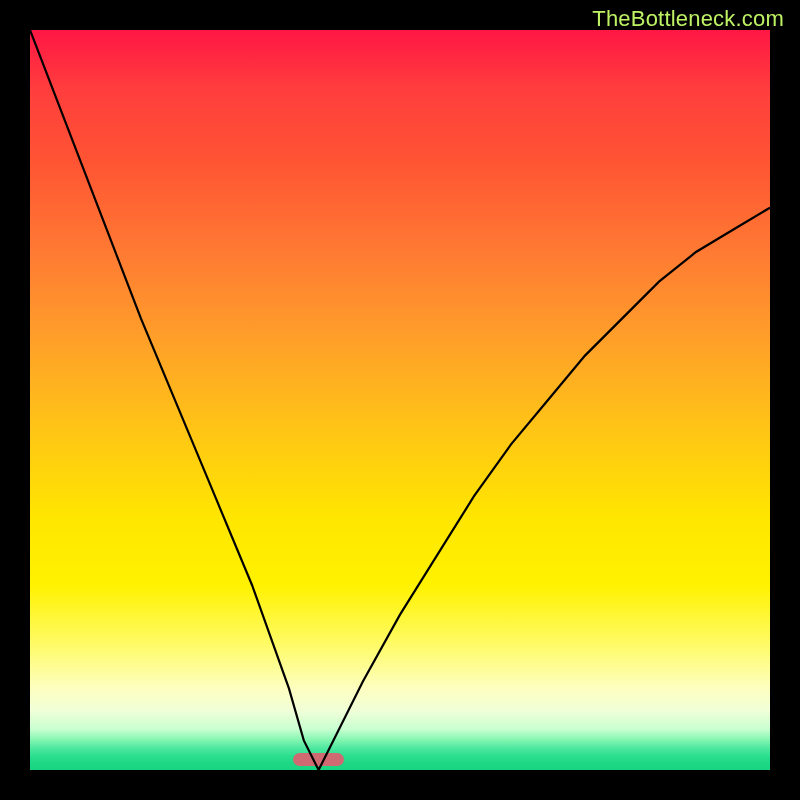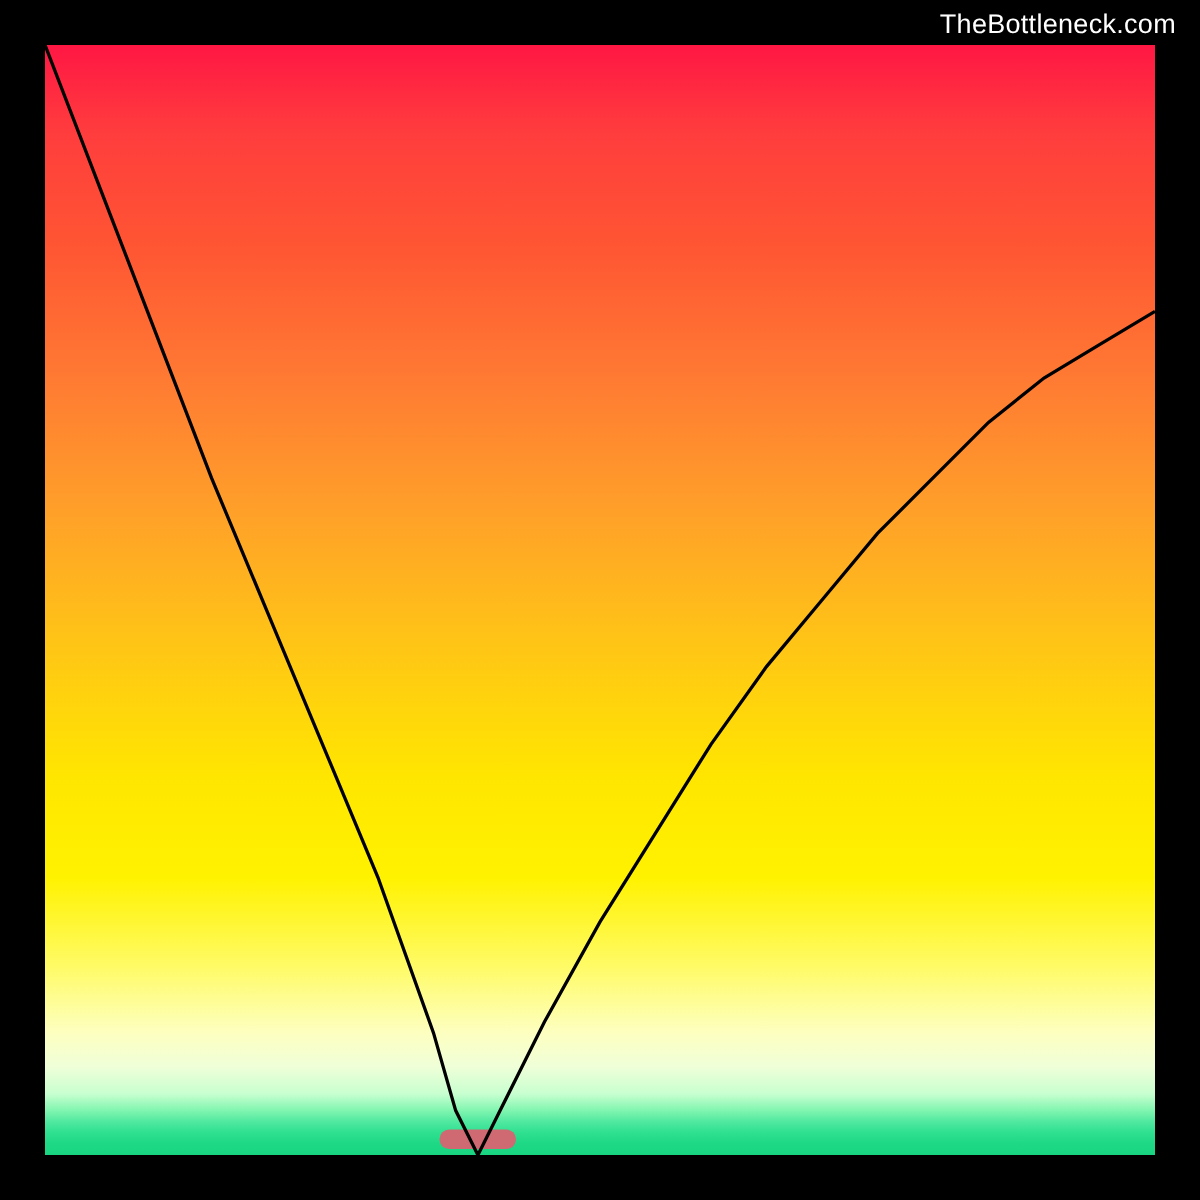--- a/index.html
+++ b/index.html
@@ -55,22 +55,22 @@
     width: 52px;
   }
   svg.curve {
     position: absolute;
     inset: 0;
   }
   .watermark {
     position: absolute;
     top: 6px;
     right: 16px;
-    color: #ffffff;
-    font-size: 18px;
+    color: #bef264;
+    font-size: 22px;
     letter-spacing: 0.2px;
   }
 </style>
 </head>
 <body>
 
 <div class="frame">
   <div class="plot-area">
     <div class="gradient-bg"></div>
     <div class="marker" style="width: 51.8px; left: 262.7px; bottom: 3.7px;"></div>

